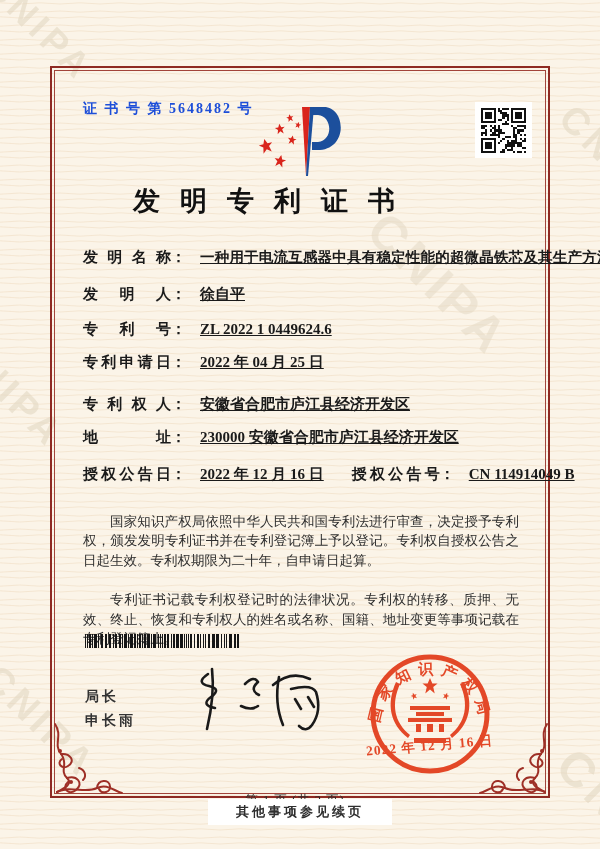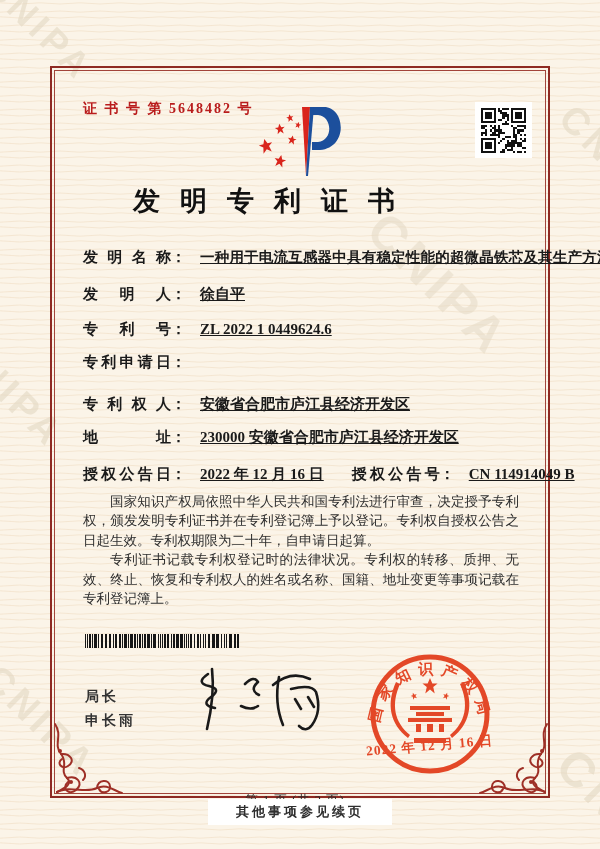--- a/index.html
+++ b/index.html
@@ -6,35 +6,35 @@
   html,body { width:600px; height:849px; }
   body { font-family:"Liberation Serif", serif; background:#fbf4e8; overflow:hidden; }
   .page { position:relative; width:600px; height:849px; background:#fbf4e8; }
   .waves { position:absolute; left:0; top:0; z-index:0; pointer-events:none; }
   .wm { position:absolute; z-index:1; font-family:"Liberation Sans",sans-serif; font-weight:bold;
         color:#e3d8c3; opacity:.6; transform:rotate(45deg); letter-spacing:5px; pointer-events:none; }
   .frame { position:absolute; left:50px; top:66px; width:500px; height:732px;
            border:2.5px solid #8e2a23; z-index:2; }
   .frame::before { content:""; position:absolute; inset:2px; border:1px solid #a2443a; }
   .abs { position:absolute; z-index:3; }
-  .certno { left:83px; top:100px; font-size:14px; font-weight:bold; color:#b91c1c; letter-spacing:2px; }
+  .certno { left:83px; top:100px; font-size:14px; font-weight:bold; color:#1d4ed8; letter-spacing:2px; }
   .title { left:0; top:183px; width:528px; text-align:center; font-size:27px; font-weight:bold;
            color:#111; letter-spacing:20px; text-indent:20px; }
   .qrbox { left:475px; top:102px; width:57px; height:56px; background:#fff;
            display:flex; align-items:center; justify-content:center; }
   .row { left:83px; width:440px; display:flex; align-items:baseline; font-size:15px;
          font-weight:bold; color:#1a1a1a; white-space:nowrap; }
   .lbl { display:inline-flex; justify-content:space-between; width:88px; flex:none; }
   .colon { flex:none; }
   .val { margin-left:14px;text-decoration:underline; }
   .val-long { font-size:14.5px; letter-spacing:.2px; }
   .col2 { margin-left:28px; display:flex; align-items:baseline; }
   .paras { left:83px; top:492px; width:436px; font-size:13.5px; line-height:19.4px;
            color:#2e2e2e; text-align:justify; z-index:3; position:absolute; }
-  .paras p { text-indent:2em; }
+  .paras p { text-indent:2em;margin-top:20px; }
   .officials { font-family:"Liberation Sans",sans-serif; font-weight:bold; font-size:14px; color:#333; letter-spacing:3px;text-align:center; }
   .pageinfo { left:0; top:776px; width:590px; text-align:center; font-size:12.5px; color:#2a2a2a; letter-spacing:1px;margin-top:16px; }
   .footer-box { left:50%; transform:translateX(-50%); top:799px; background:#ffffff;
                 padding:4px 28px; font-size:13px; font-weight:bold; color:#2e2e2e; letter-spacing:3px; z-index:4; }
   svg { display:block; }
 </style>
 </head>
 <body>
 
 <div class="page">
@@ -379,20 +379,21 @@
   </div>
   <div class="abs row" style="top:353px;">
     <span class="lbl">
         <span>专</span>
         <span>利</span>
         <span>申</span>
         <span>请</span>
         <span>日</span>
       </span>
       <span class="colon">：</span>
+    <span class="val">2022 年 04 月 25 日</span>
   </div>
   <div class="abs row" style="top:395px;">
     <span class="lbl">
         <span>专</span>
         <span>利</span>
         <span>权</span>
         <span>人</span>
       </span>
       <span class="colon">：</span>
     <span class="val">安徽省合肥市庐江县经济开发区</span>

